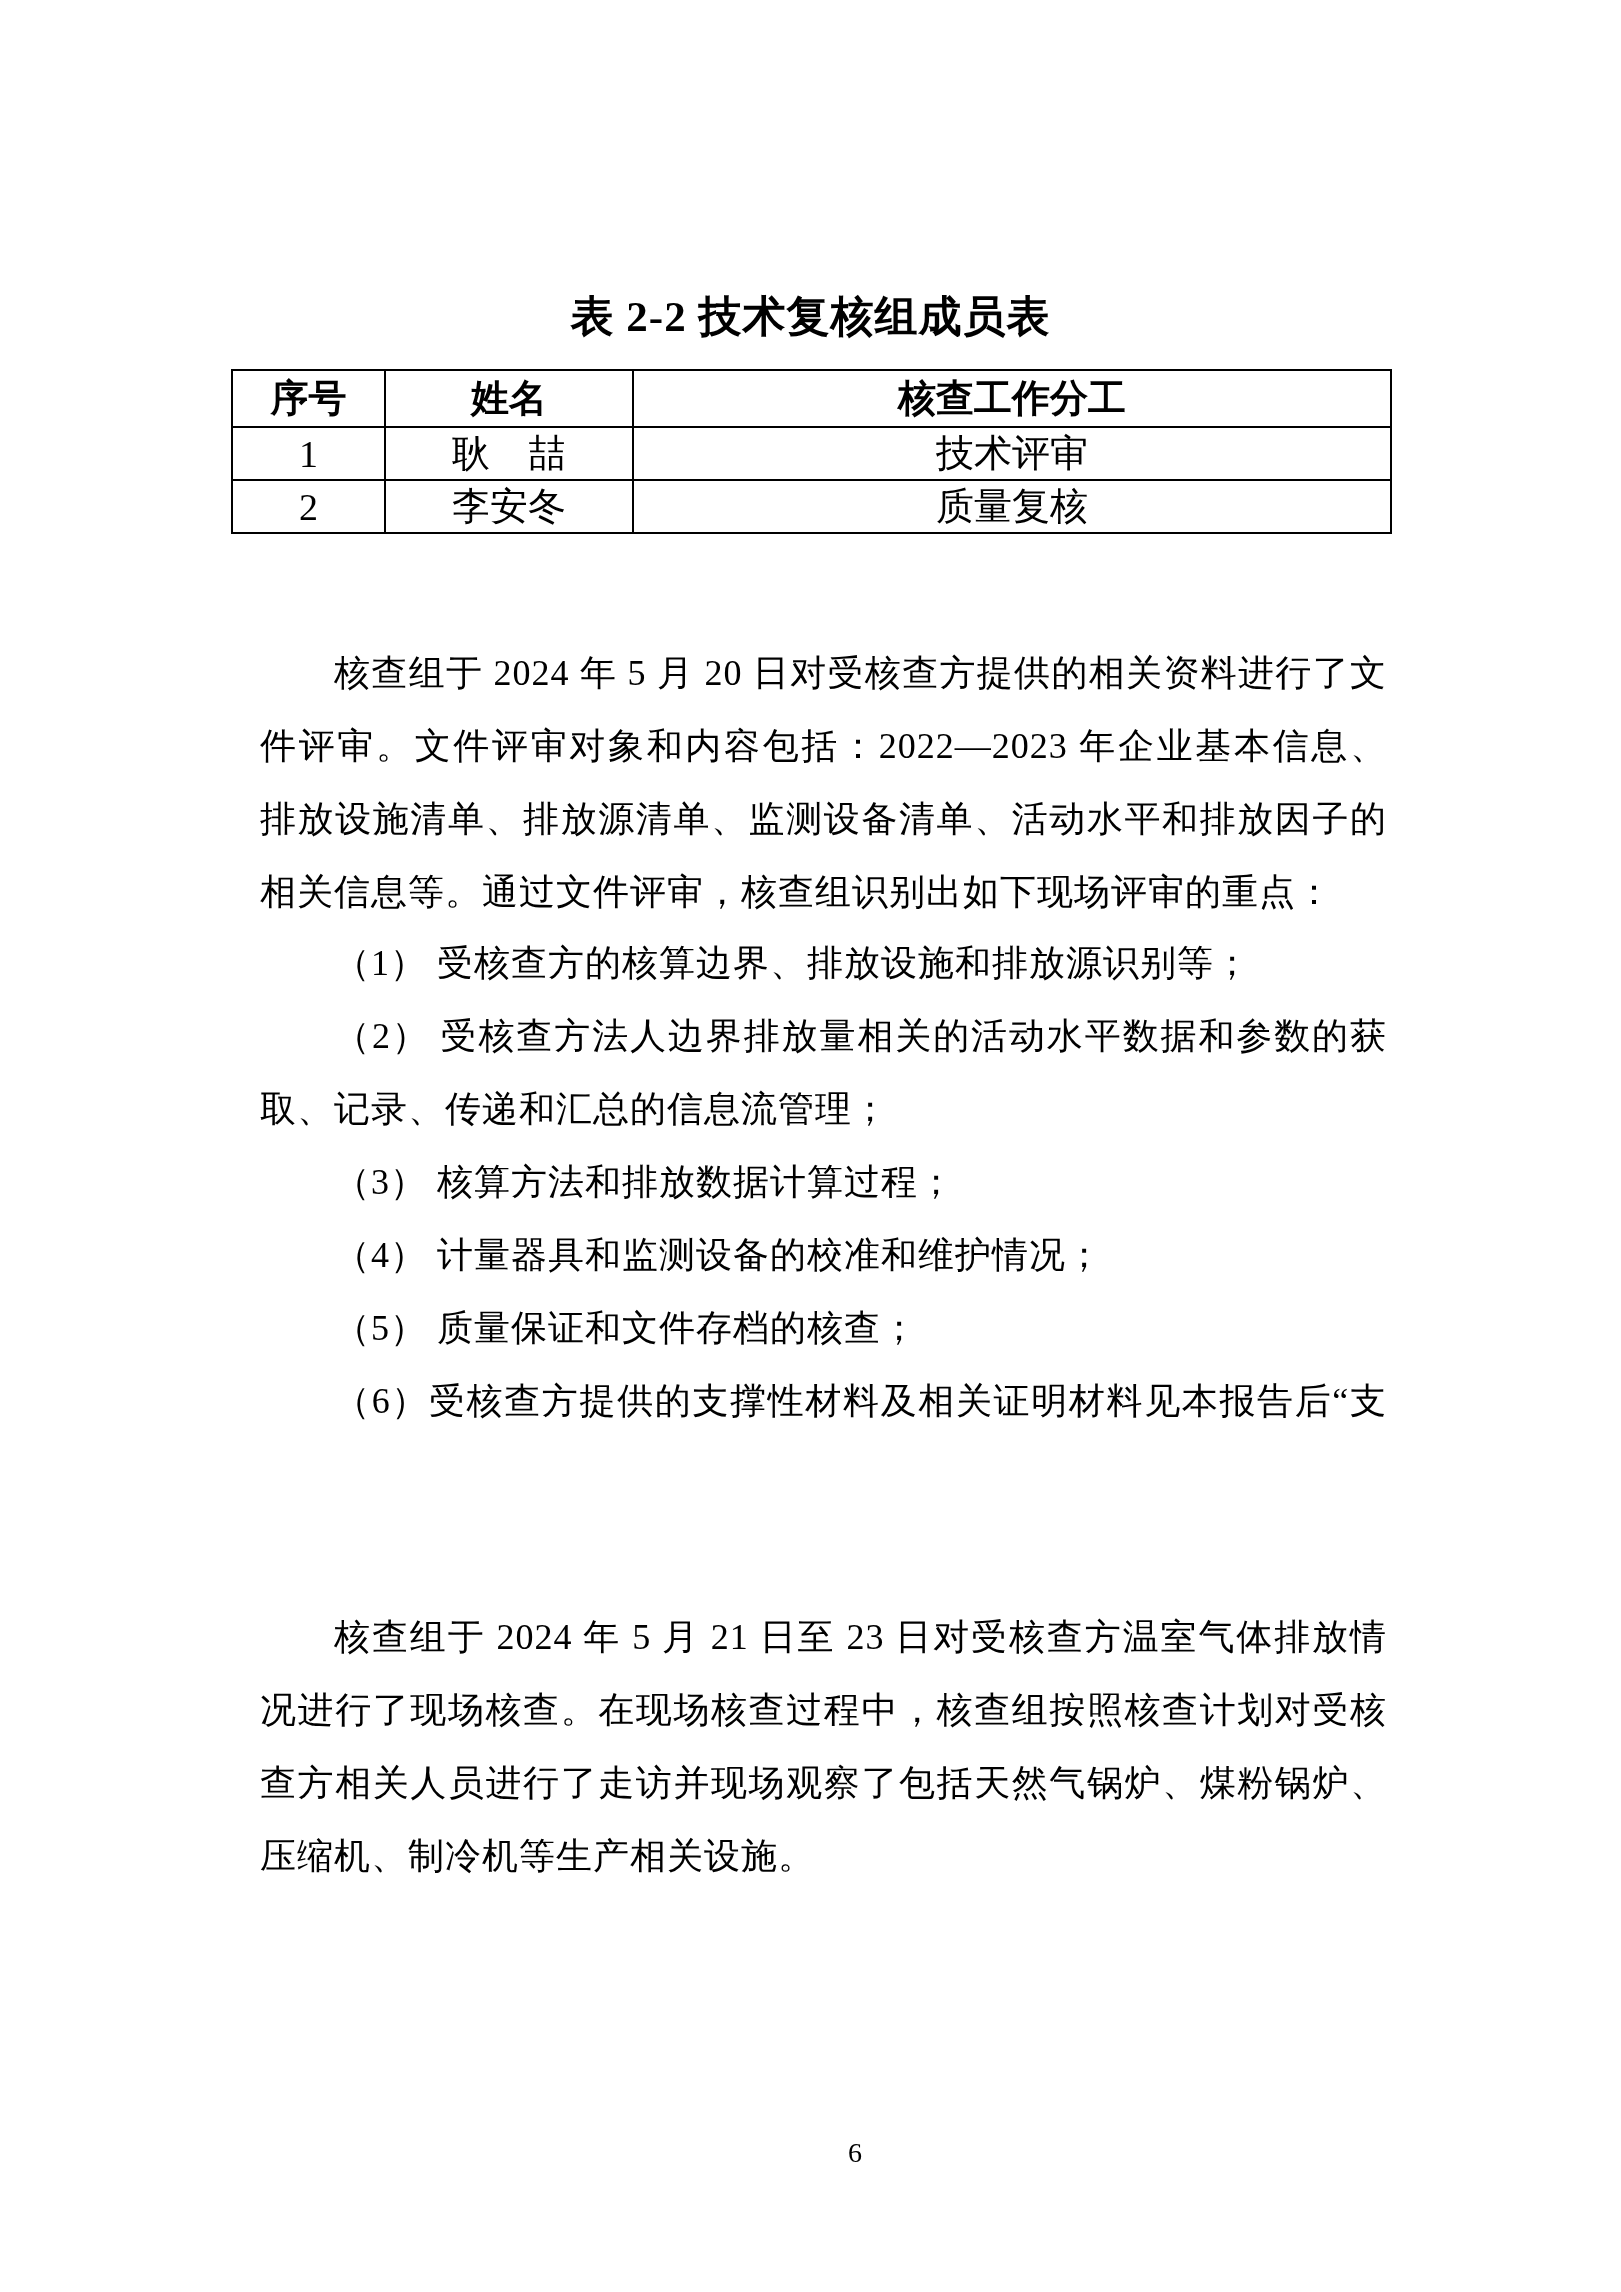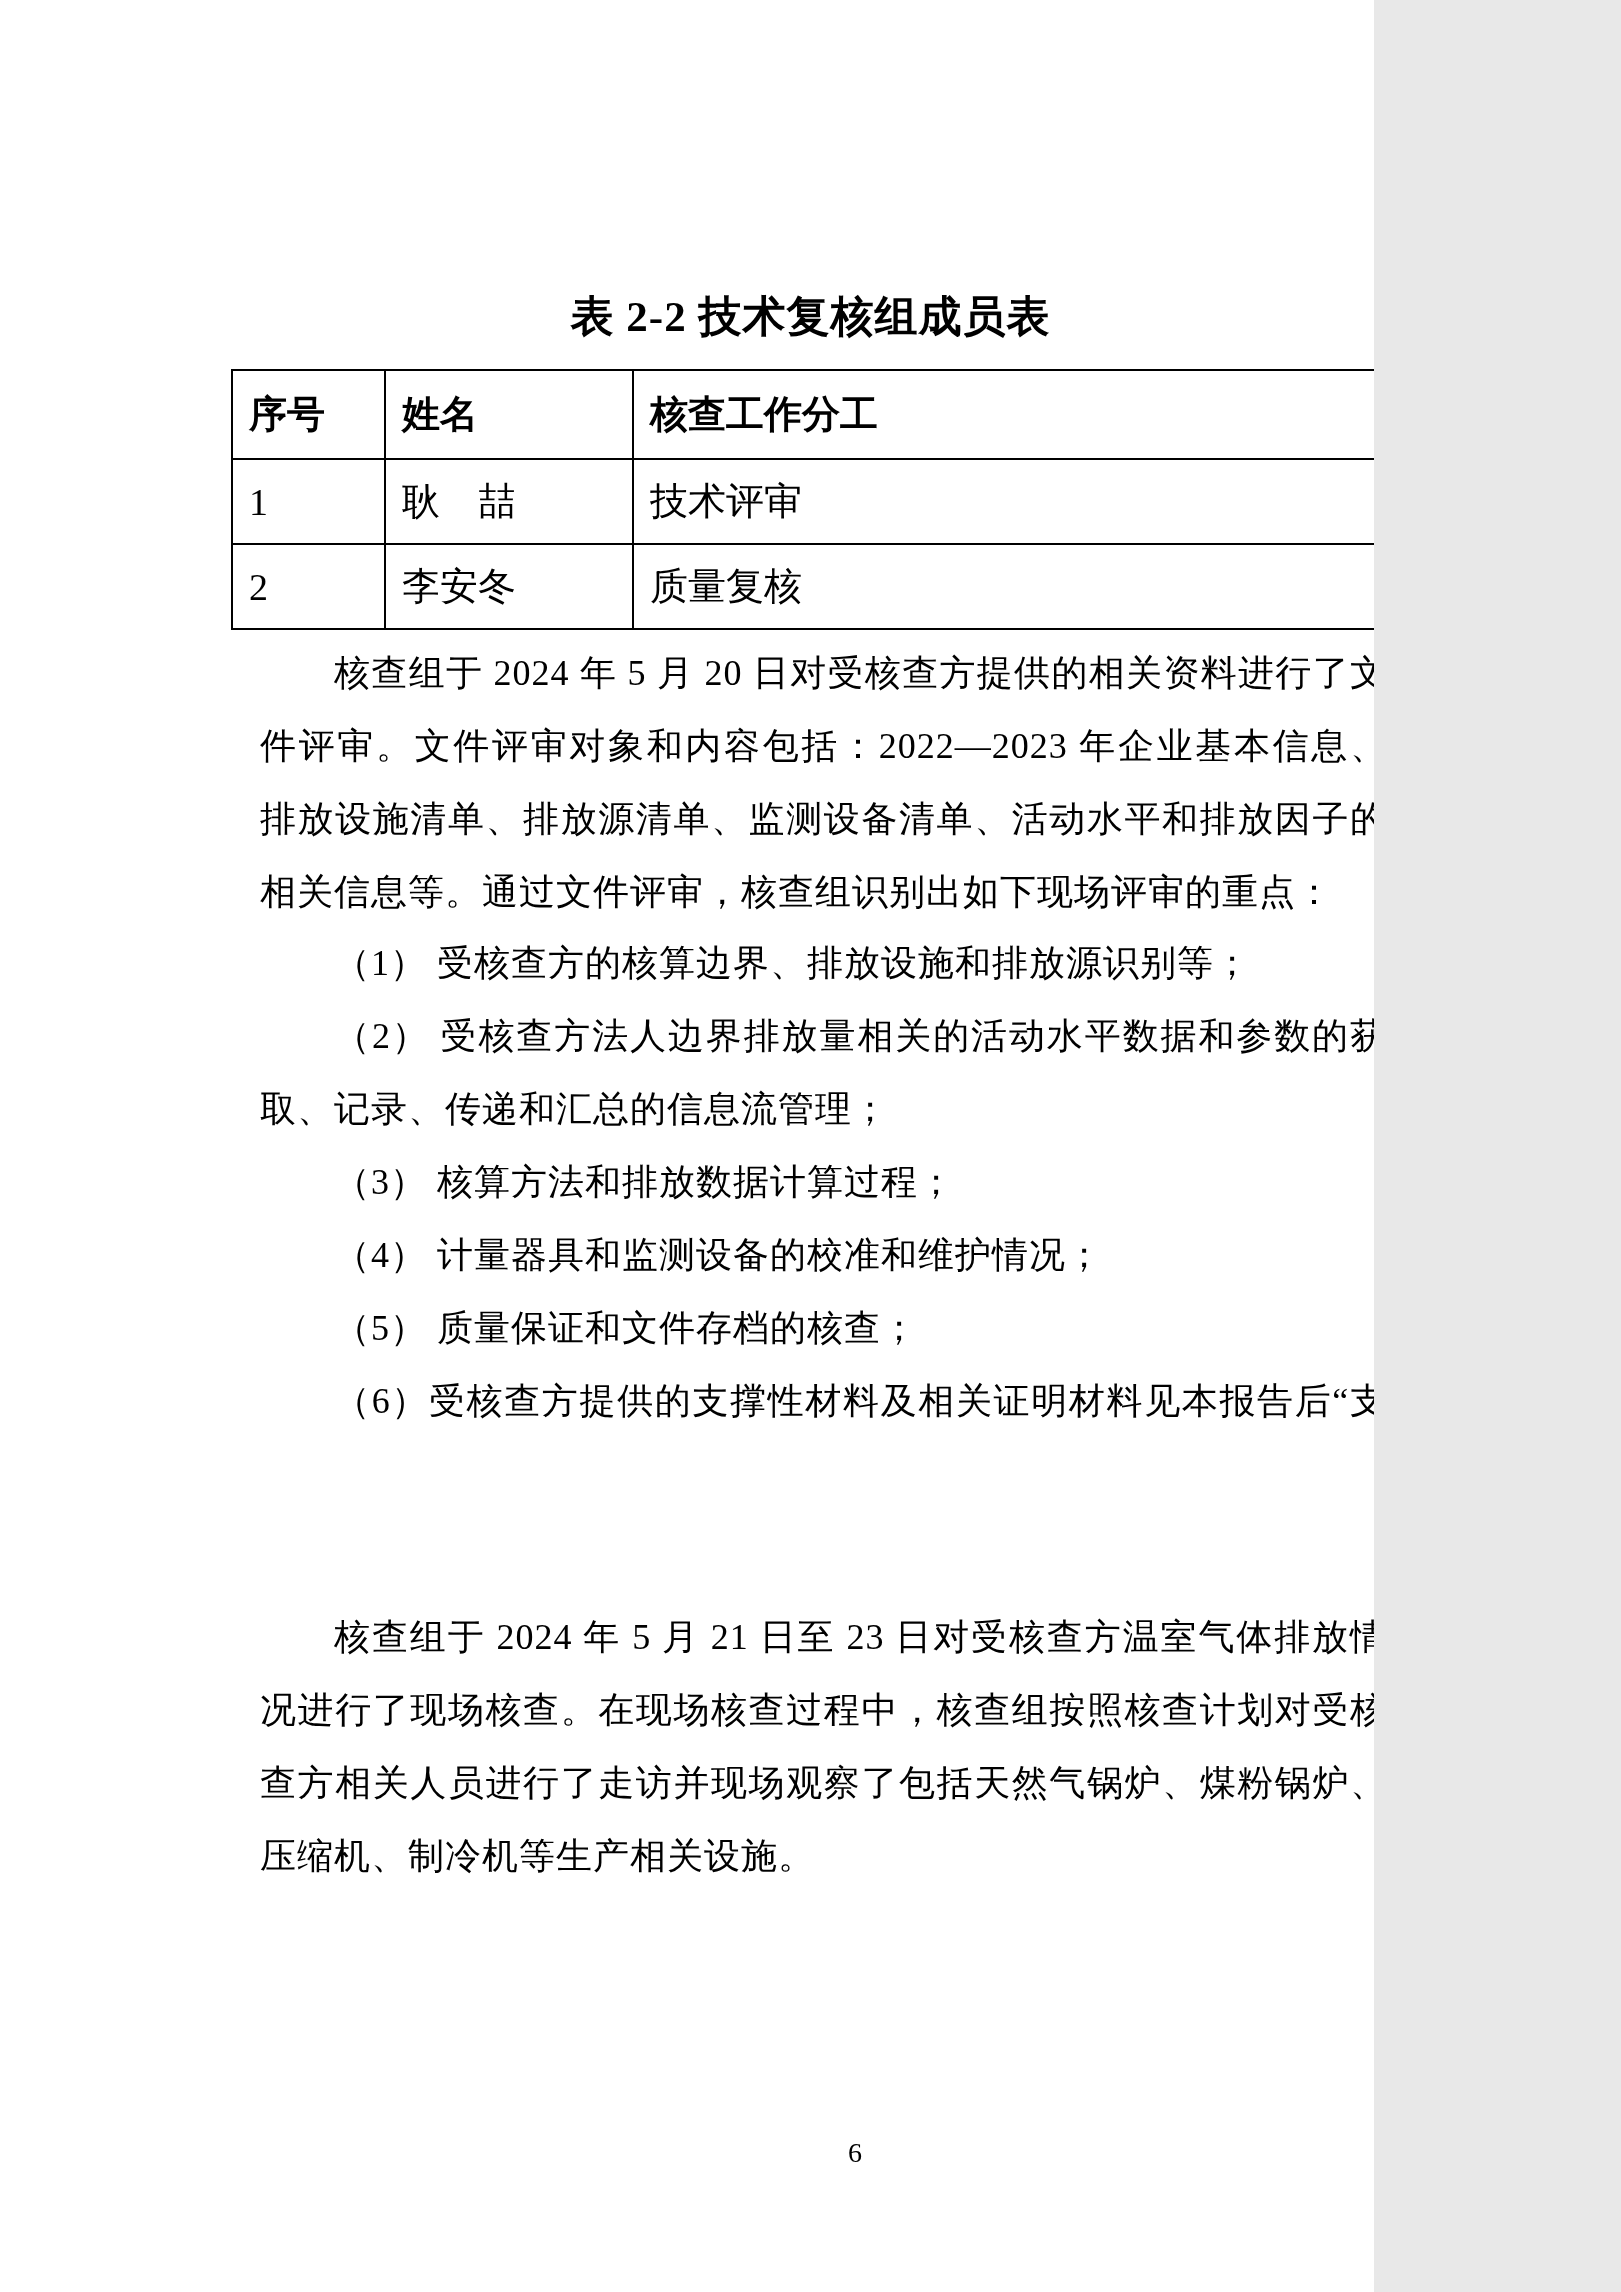--- a/index.html
+++ b/index.html
@@ -1,18 +1,18 @@
 <!DOCTYPE html>
 <html><head>
 <meta charset="utf-8">
 <style>
   html, body { margin: 0; padding: 0; background: #e8e8e8; }
   #page {
     position: relative;
-    width: 1374px;
+    width: 1621px;
     height: 2293px;
     background: #ffffff;
     font-family: "Liberation Serif", "DejaVu Serif", serif;
     color: #000000;
     overflow: hidden;
   }
   .abs { position: absolute; }
 
   
   #table-title {
@@ -24,24 +24,24 @@
 
   
   #members-table-wrap { left: 231px; top: 369px; width: 1159px; }
   table.members {
     border-collapse: collapse;
     width: 1159px;
     table-layout: fixed;
   }
   table.members th, table.members td {
     border: 2px solid #000;
-    text-align: left;
+    text-align: center;
     vertical-align: middle;
     font-size: 38px;
-    padding: 16px;
+    padding: 0;
     overflow: hidden;
   }
   table.members th { font-weight: 700; height: 55px; }
   table.members td { font-weight: 400; height: 51px; }
   col.c1 { width: 153px; }
   col.c2 { width: 248px; }
   col.c3 { width: 758px; }
 
   
   .section-heading {

